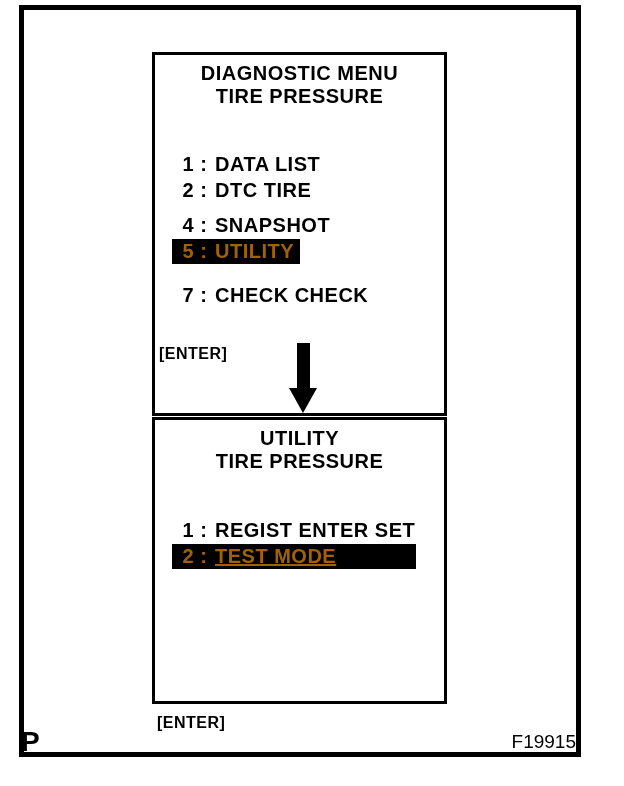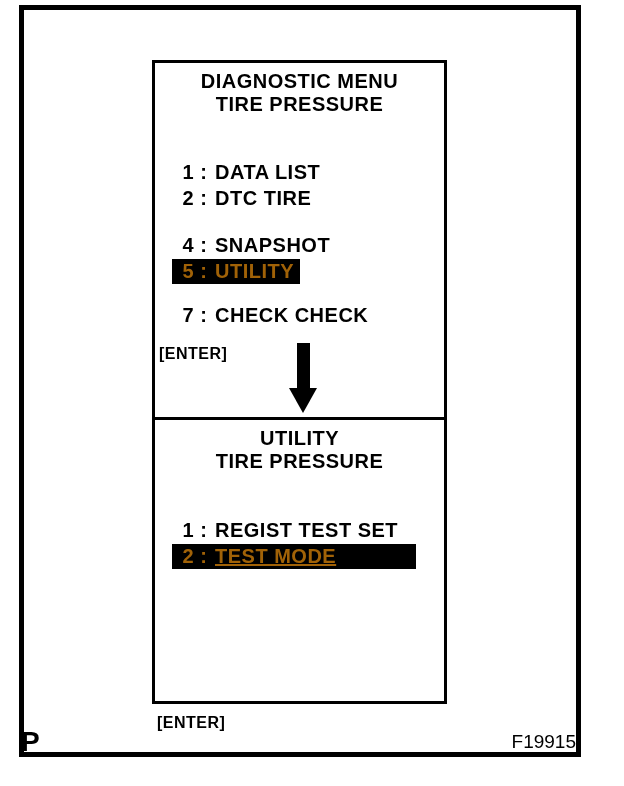--- a/index.html
+++ b/index.html
@@ -21,40 +21,40 @@
     background: #ffffff;
   }
   .screen {
     position: absolute;
     left: 152px;
     width: 295px;
     border: 3px solid #000000;
     box-sizing: border-box;
     background: #ffffff;
   }
-  .screen-1 { top: 60px; height: 364px; }
+  .screen-1 { top: 52px; height: 364px; }
   .screen-2 { top: 417px; height: 287px; }
   .screen-title {
     text-align: center;
     font-weight: bold;
     font-size: 20px;
     line-height: 23px;
     letter-spacing: 0.5px;
     margin-top: 7px;
   }
   .menu {
     margin-left: 17px;
     font-size: 20px;
     font-weight: bold;
     letter-spacing: 0.5px;
   }
   .screen-1 .menu { margin-top: 44px; }
   .screen-2 .menu { margin-top: 45px; }
   .menu-row { line-height: 23.5px; }
-  .menu-row.gap-line { margin-top: 22px; }
+  .menu-row.gap-line { margin-top: 10px; }
   .menu-row.gap-small { margin-top: 19px; }
   .row-inner {
     display: inline-block;
     padding: 1px 6px 1px 3px;
     text-align: center;
   }
   .row-inner .prefix {
     display: inline-block;
     width: 40px;
   }
@@ -142,21 +142,21 @@
     <div class="head"></div>
   </div>
 
   <div class="screen screen-2">
     <div class="screen-title">
       <div>UTILITY</div>
       <div>TIRE PRESSURE</div>
     </div>
     <div class="menu">
       <div class="menu-row">
-        <span class="row-inner"><span class="prefix">1 :</span><span class="label">REGIST TEST SET</span></span>
+        <span class="row-inner"><span class="prefix">1 :</span><span class="label">REGIST ENTER SET</span></span>
       </div>
       <div class="menu-row highlight hl-wide">
         <span class="row-inner"><span class="prefix">2 :</span><span class="label">TEST MODE</span></span>
       </div>
     </div>
   </div>
 
   <div class="enter-label enter-2">[ENTER]</div>
 
   <div class="page-marker">P</div>

